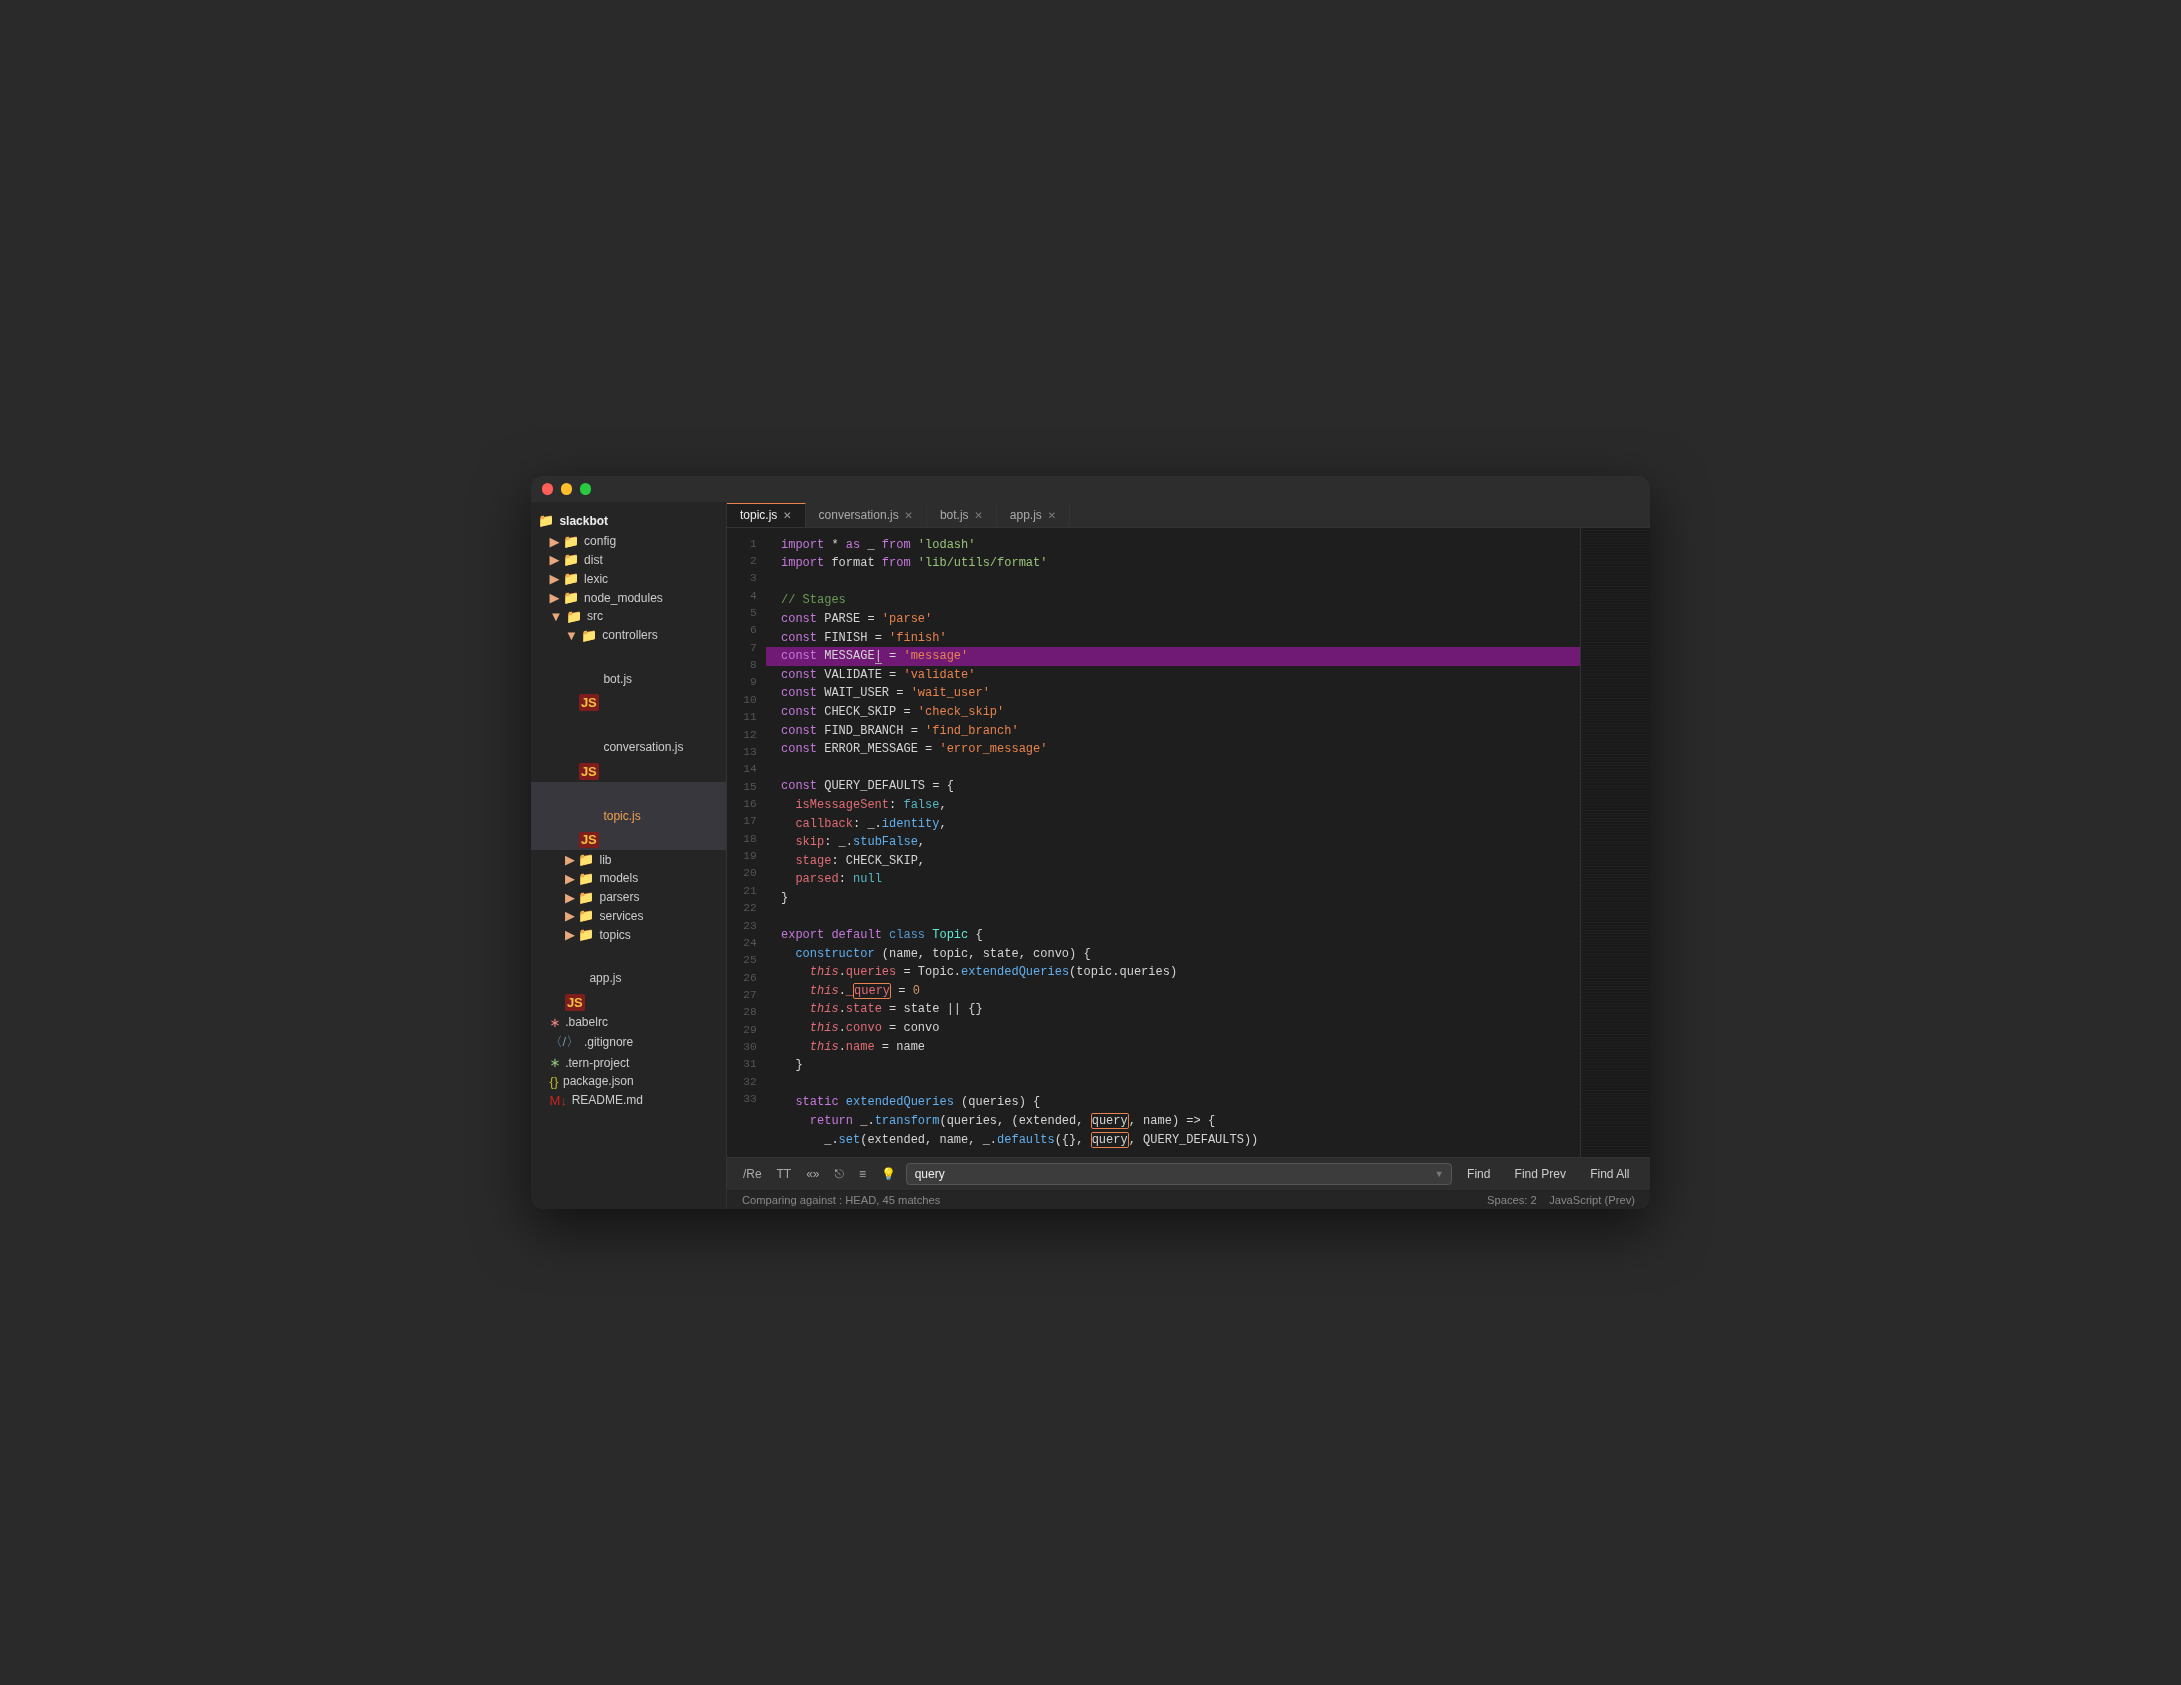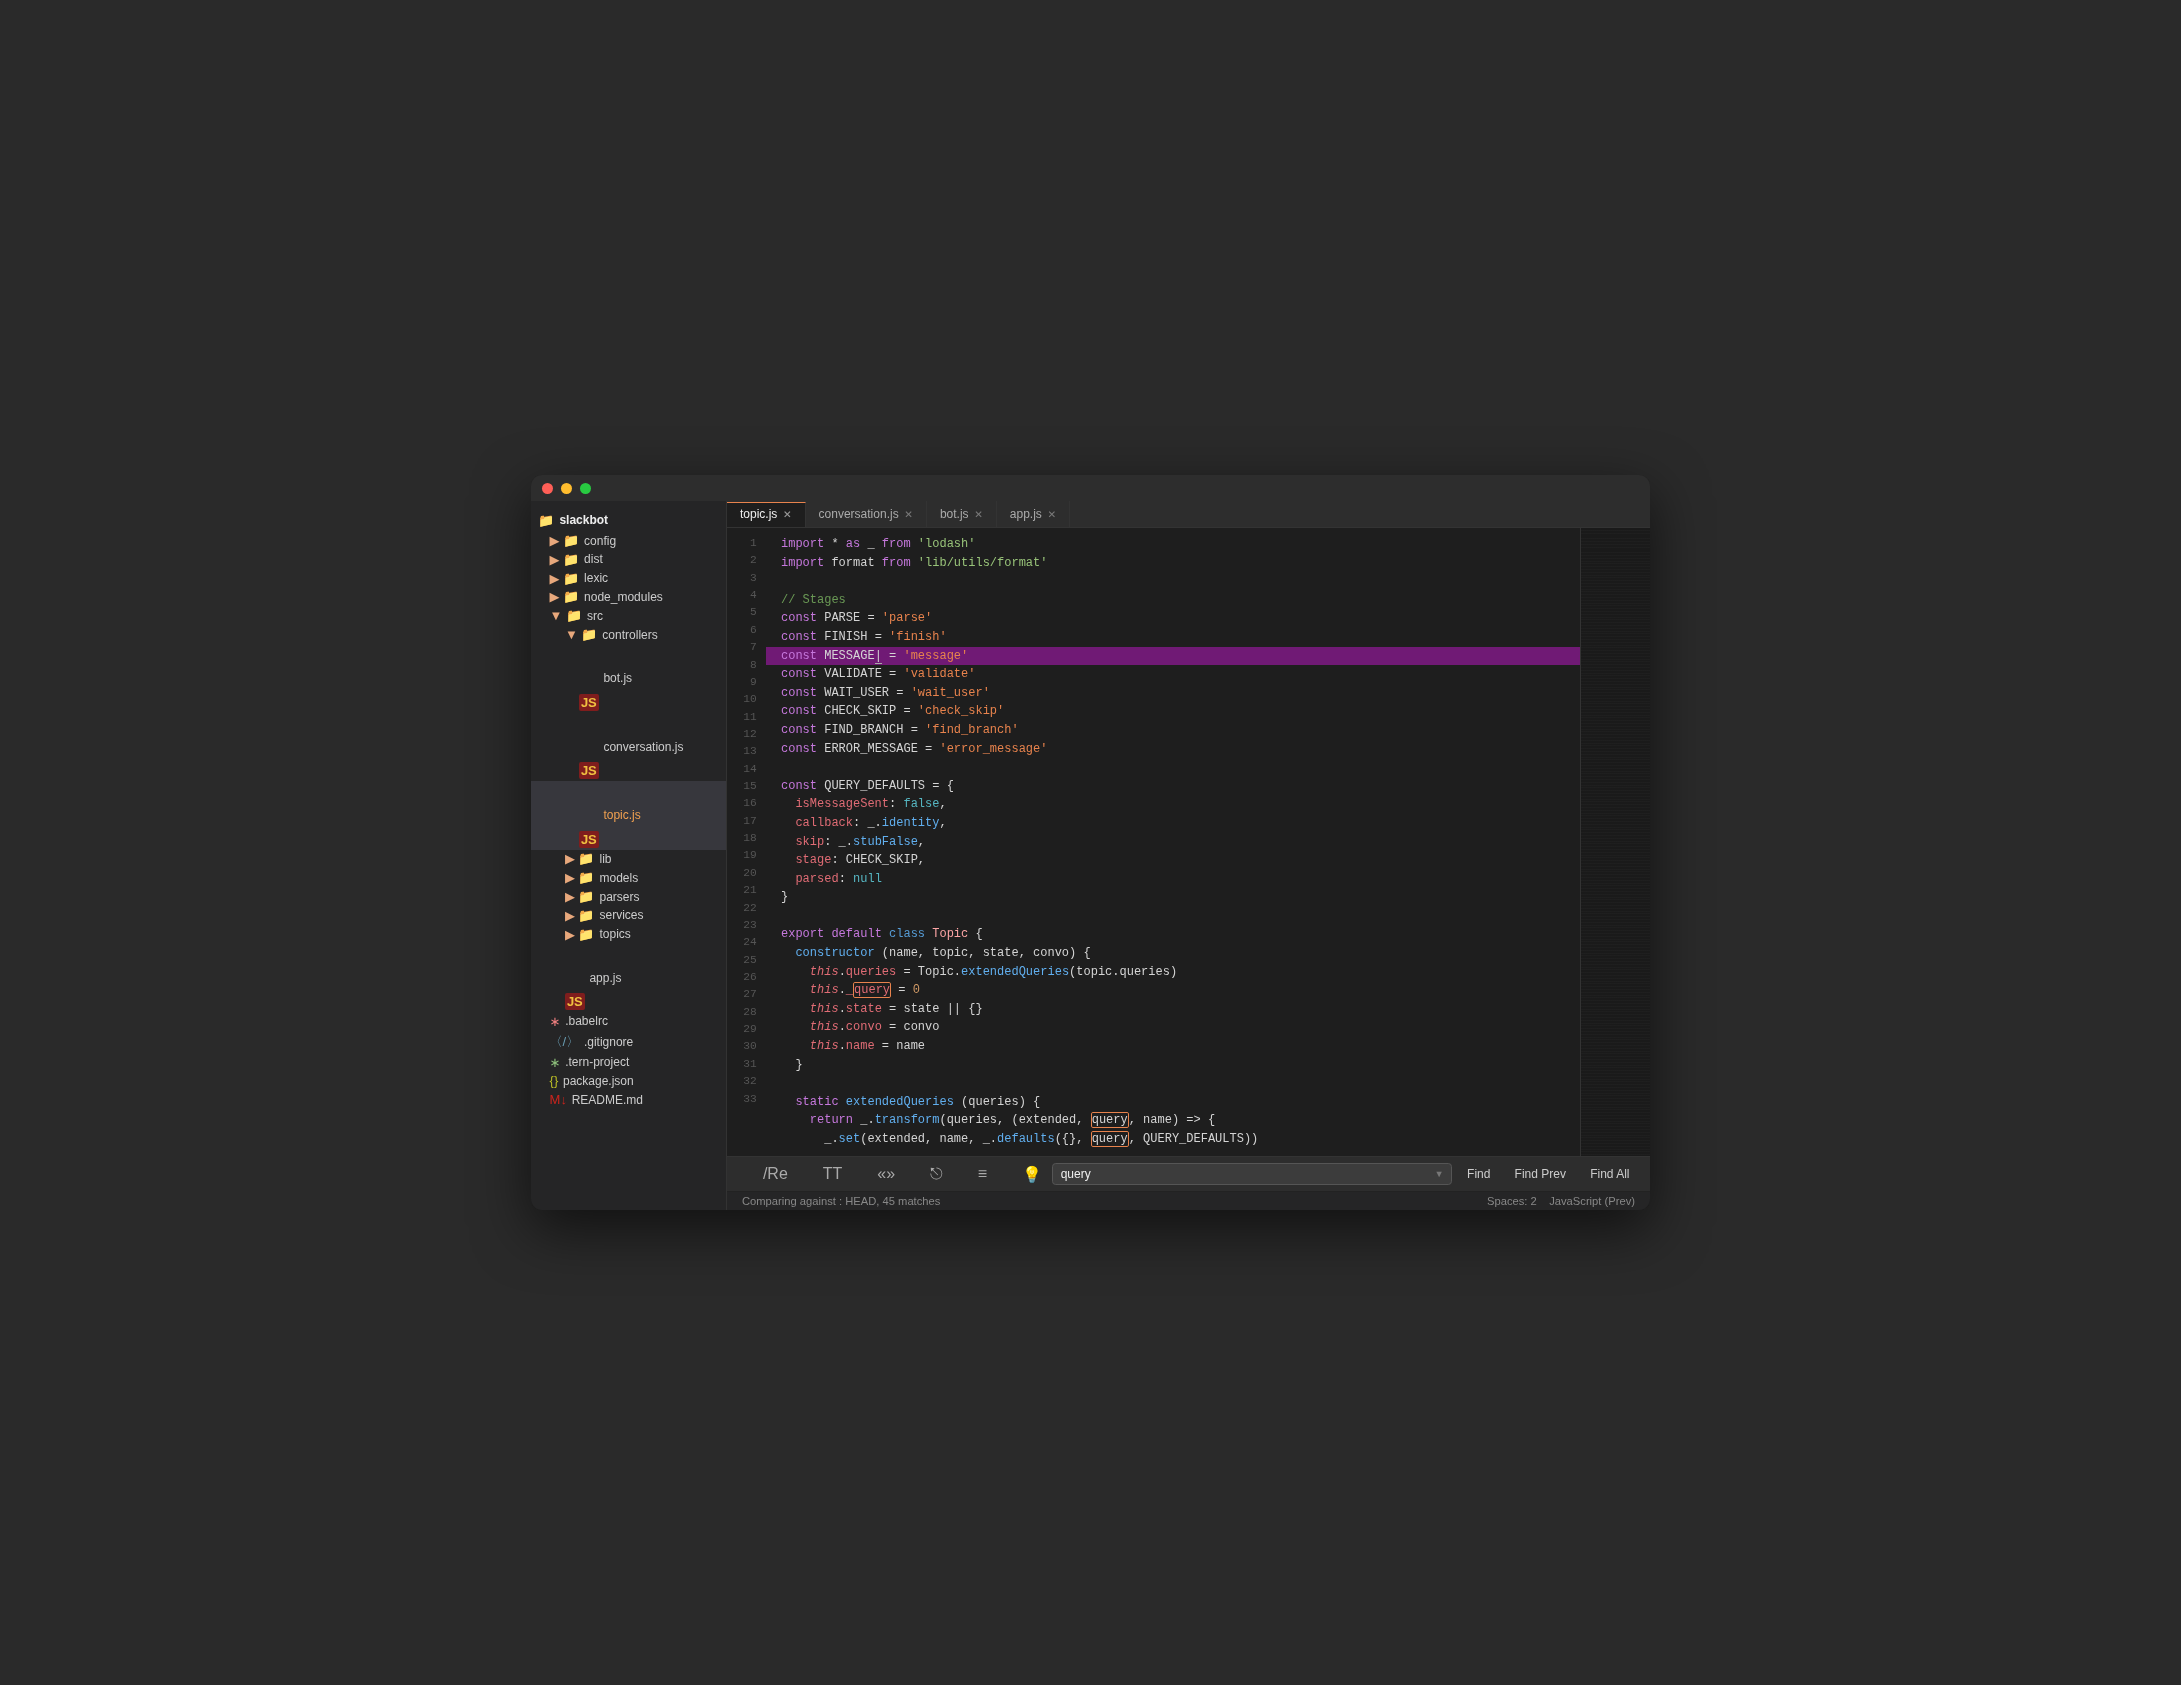--- a/index.html
+++ b/index.html
@@ -162,21 +162,21 @@
     }
     .code-line.line-cursor { background: #701a75; }
 
     
     .kw { color: #c678dd; }         
     .kw-blue { color: #569cd6; }    
     .str { color: #98c379; }        
     .str-orange { color: #e8834d; } 
     .num { color: #d19a66; }
     .fn { color: #61afef; }         
-    .cls { color: #fca5a5; }        
+    .cls { color: #5eead4; }        
     .cmt { color: #6a9955; }
     .prop { color: #e06c75; }
     .this-kw { color: #e06c75; font-style: italic; }
     .highlight-box { border: 0.9px solid #e8834d; border-radius: 1.9px; }
     .null-val { color: #56b6c2; }
 
     
     .minimap {
       width: 70px;
       background: #1a1a1a;
@@ -206,27 +206,26 @@
       align-items: center;
       gap: 7.5px;
     }
     .search-toolbar {
       display: flex;
       align-items: center;
       gap: 5.6px;
       flex: 1;
     }
     .toolbar-btn {
-      font-size: 16px;
+      font-size: 12px;
       color: #aaa;
       cursor: pointer;
       padding: 1.9px 4.7px;
       border-radius: 2.8px;
       white-space: nowrap;
-      margin-left: 20px;
     }
     .search-input-wrap {
       flex: 1;
       background: #3c3c3c;
       border: 0.9px solid #555;
       border-radius: 3.7px;
       display: flex;
       align-items: center;
       padding: 2.8px 7.5px;
     }

